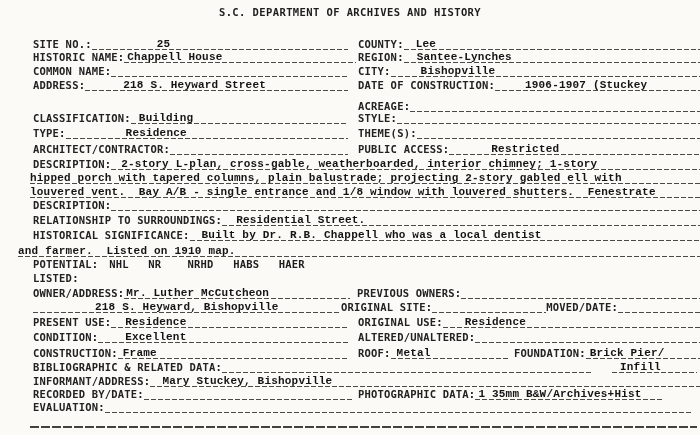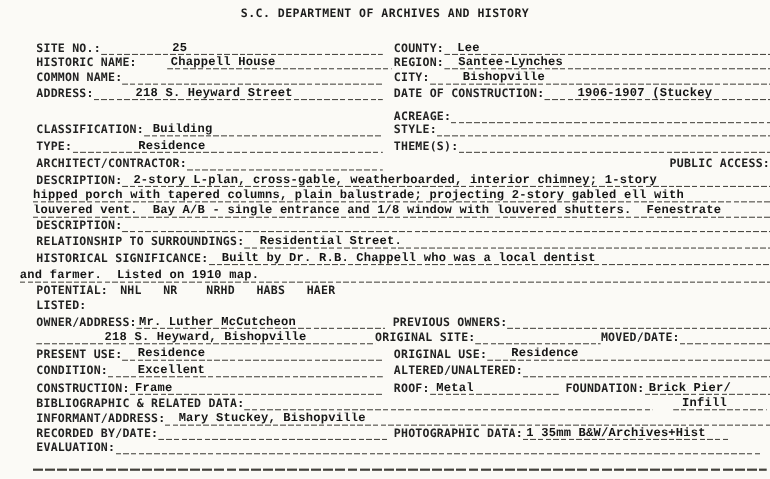--- a/index.html
+++ b/index.html
@@ -41,21 +41,21 @@
 
   <div class="row" style="left:33px;top:38px;right:352px;">
     <span class="lbl">SITE NO.:</span>
     <span class="fill val" style="padding-left:65px;">25</span>
   </div>
   <div class="row" style="left:358px;top:38px;right:0;">
     <span class="lbl">COUNTY:</span>
     <span class="fill val" style="padding-left:12px;">Lee</span>
   </div>
 
-  <div class="row" style="left:33px;top:51px;right:344px;gap:28px;">
+  <div class="row" style="left:33px;top:51px;right:344px;">
     <span class="lbl">HISTORIC NAME:</span>
     <span class="fill val" style="padding-left:3px;">Chappell House</span>
   </div>
   <div class="row" style="left:358px;top:51px;right:0;">
     <span class="lbl">REGION:</span>
     <span class="fill val" style="padding-left:13px;">Santee-Lynches</span>
   </div>
 
   <div class="row" style="left:33px;top:65px;right:352px;">
     <span class="lbl">COMMON NAME:</span>
@@ -95,21 +95,21 @@
   </div>
   <div class="row" style="left:358px;top:127px;right:0;">
     <span class="lbl">THEME(S):</span>
     <span class="fill val"></span>
   </div>
 
   <div class="row" style="left:33px;top:143px;right:352px;">
     <span class="lbl">ARCHITECT/CONTRACTOR:</span>
     <span class="fill val"></span>
   </div>
-  <div class="row" style="left:358px;top:143px;right:0;flex-direction:column;">
+  <div class="row" style="left:358px;top:143px;right:0;">
     <span class="lbl">PUBLIC ACCESS:</span>
     <span class="fill val" style="padding-left:42px;">Restricted</span>
   </div>
 
   <div class="row" style="left:33px;top:158px;right:0;">
     <span class="lbl">DESCRIPTION:</span>
     <span class="fill val" style="padding-left:10px;">2-story L-plan, cross-gable, weatherboarded, interior chimney; 1-story</span>
   </div>
   <div class="row" style="left:30px;top:172px;right:0;">
     <span class="fill val">hipped porch with tapered columns, plain balustrade; projecting 2-story gabled ell with</span>

